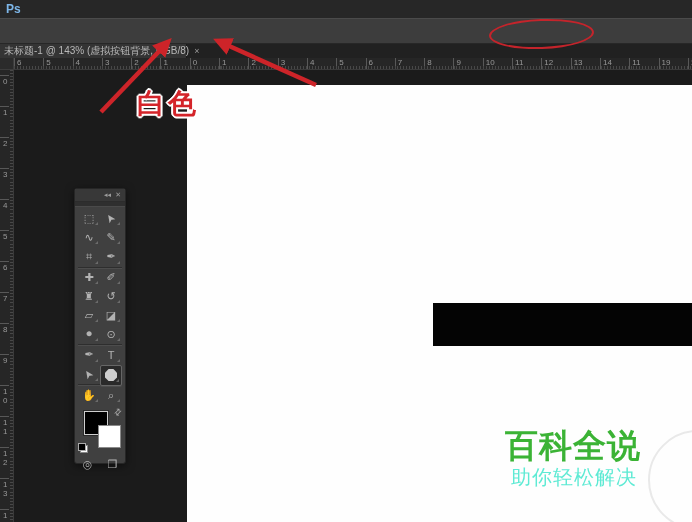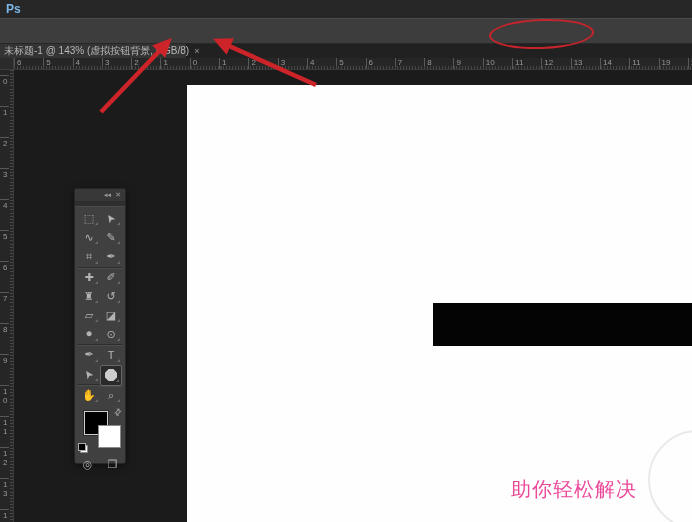--- a/index.html
+++ b/index.html
@@ -244,21 +244,22 @@
         <span>14</span>
       </div>
     <div class="ticks"></div>
   </div>
 
   <div class="pasteboard"></div>
   <div class="canvas"></div>
   <div class="black-rect"></div>
 
   <div class="wm-circle"></div>
-  <div class="wm-sub" style="color: #ec4899; margin-top: 12px;">助你轻松解决</div>
+  <div class="wm-title" style="color: rgb(59, 179, 53);">百科全说</div>
+  <div class="wm-sub" style="color: #5eead4;">助你轻松解决</div>
 
   <div class="toolbox">
     <div class="tb-header">
       <span>◂◂</span>
       <span>✕</span>
     </div>
     <div class="tb-strip"></div>
     <div class="tools">
 
     <div class="tool">
@@ -328,20 +329,21 @@
       <div class="bg-swatch"></div>
       <div class="mini-swatch"></div>
     </div>
     <div class="tb-bottom">
       <span>◎</span>
       <span>❐</span>
     </div>
   </div>
 
   <div class="red-ellipse"></div>
+  <div class="label-white">白色</div>
   <svg class="overlay" viewBox="0 0 692 522">
     <defs>
       <marker id="ah" markerWidth="4.2" markerHeight="4" refX="3" refY="2" orient="auto">
         <path d="M0,0 L4.2,2 L0,4 Z" fill="#cd2429"></path>
       </marker>
     </defs>
     <line x1="101" y1="112" x2="168" y2="42" stroke="#cd2429" stroke-width="4.5" marker-end="url(#ah)"></line>
     <line x1="316" y1="85" x2="218" y2="41" stroke="#cd2429" stroke-width="4.5" marker-end="url(#ah)"></line>
   </svg>
 

